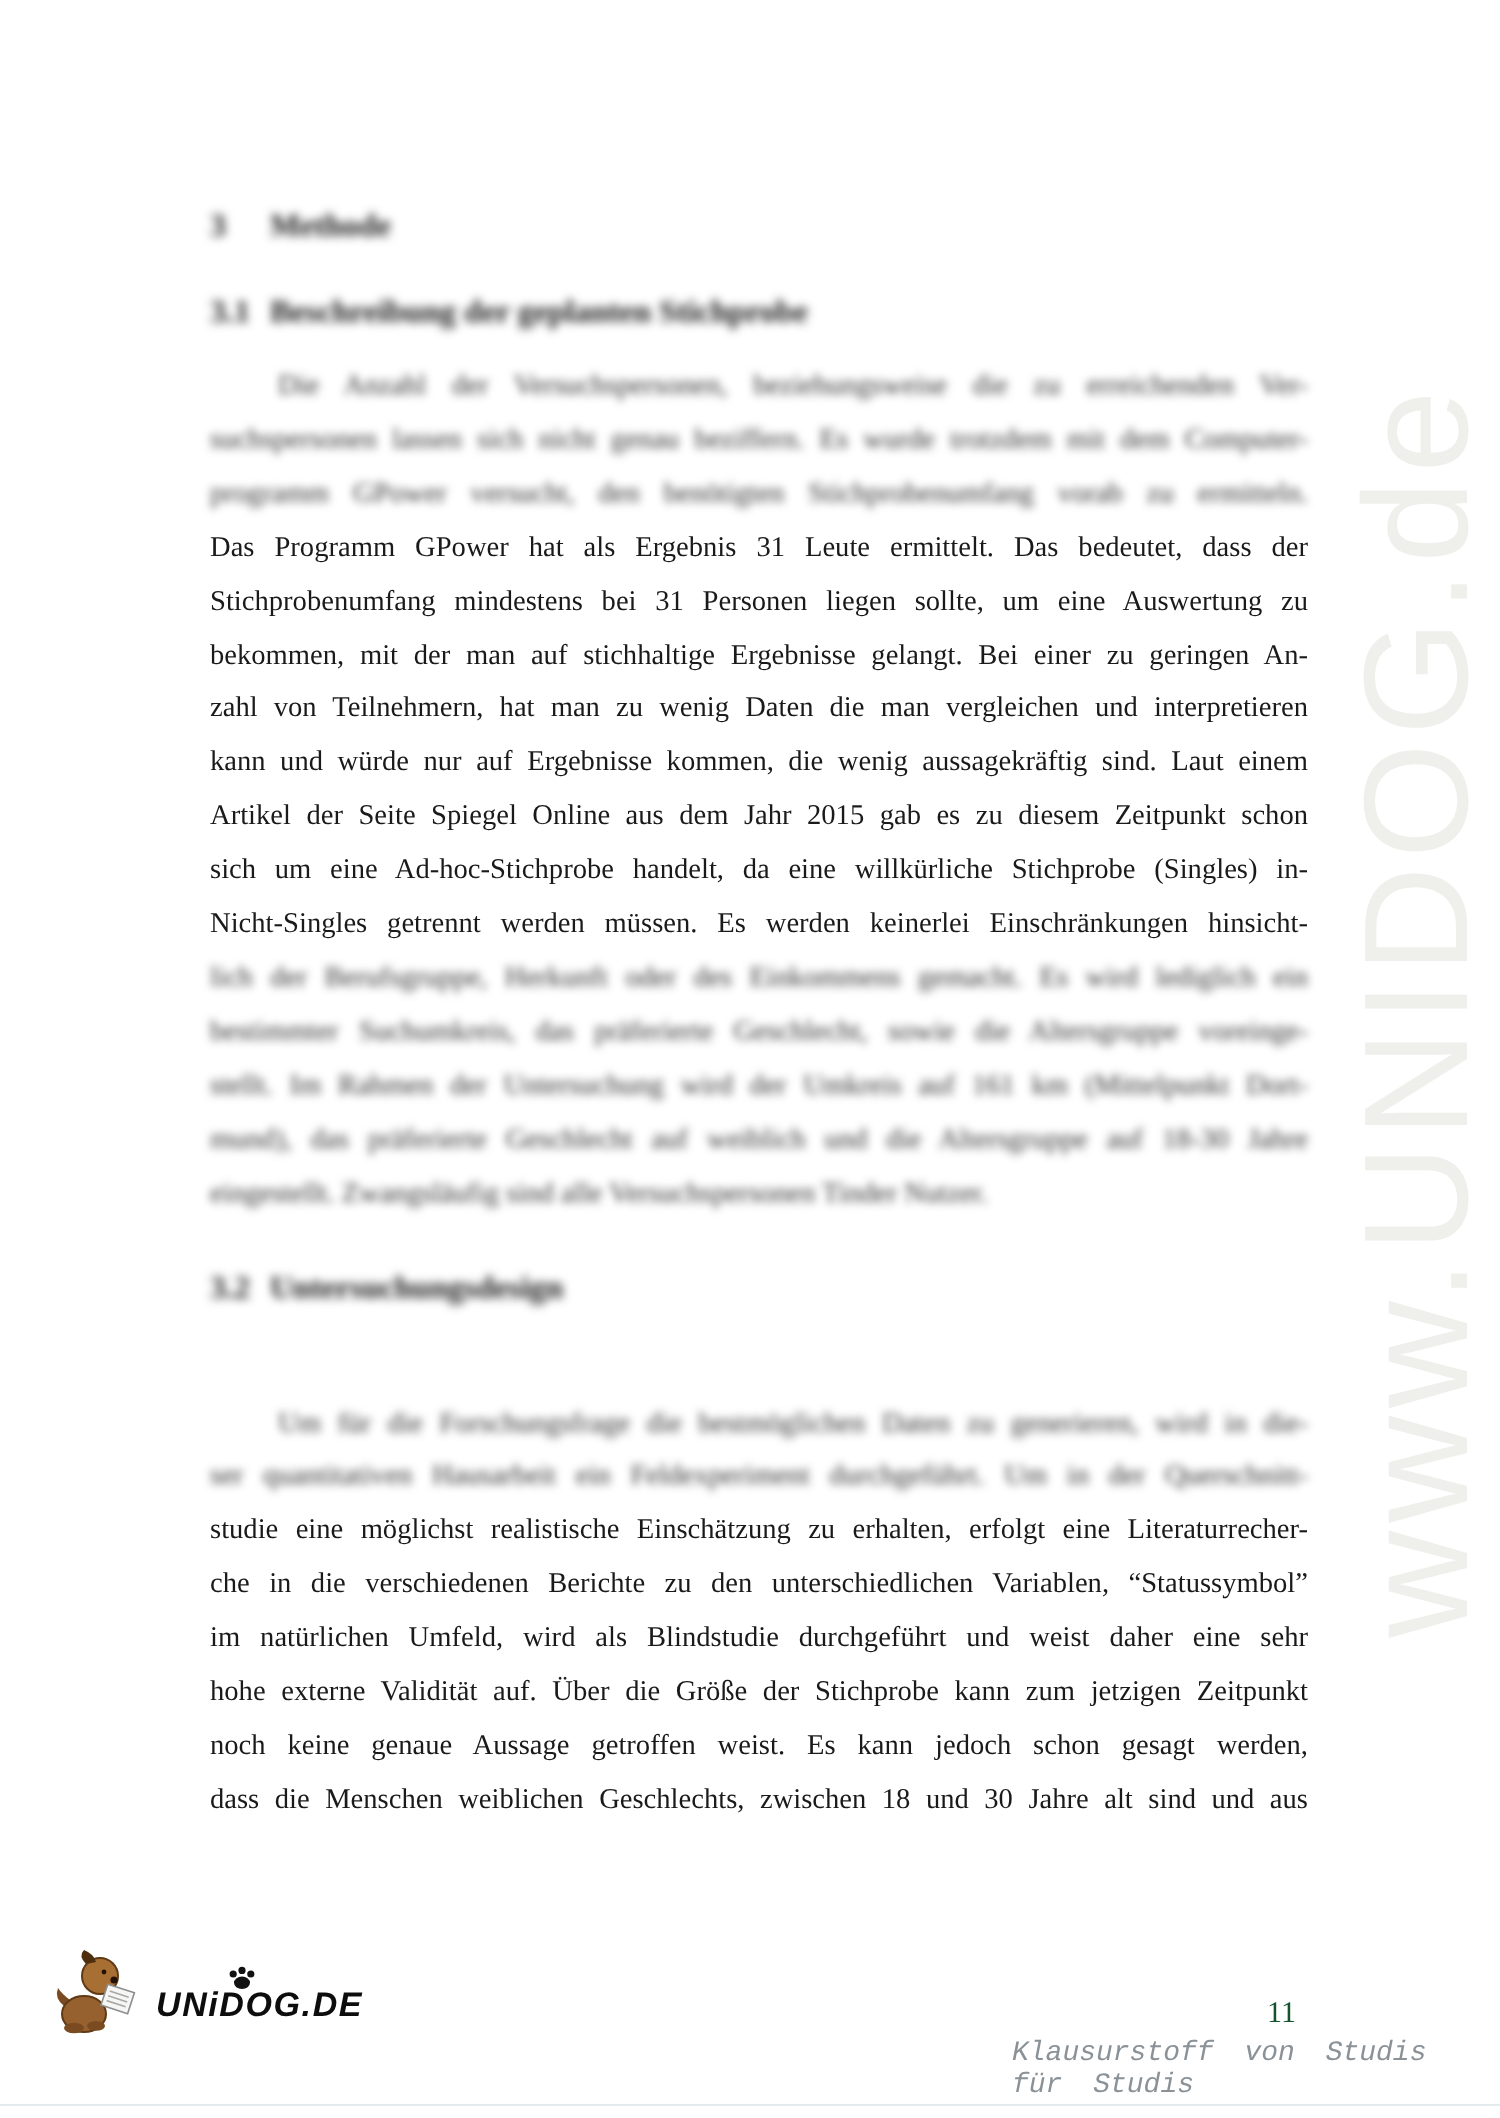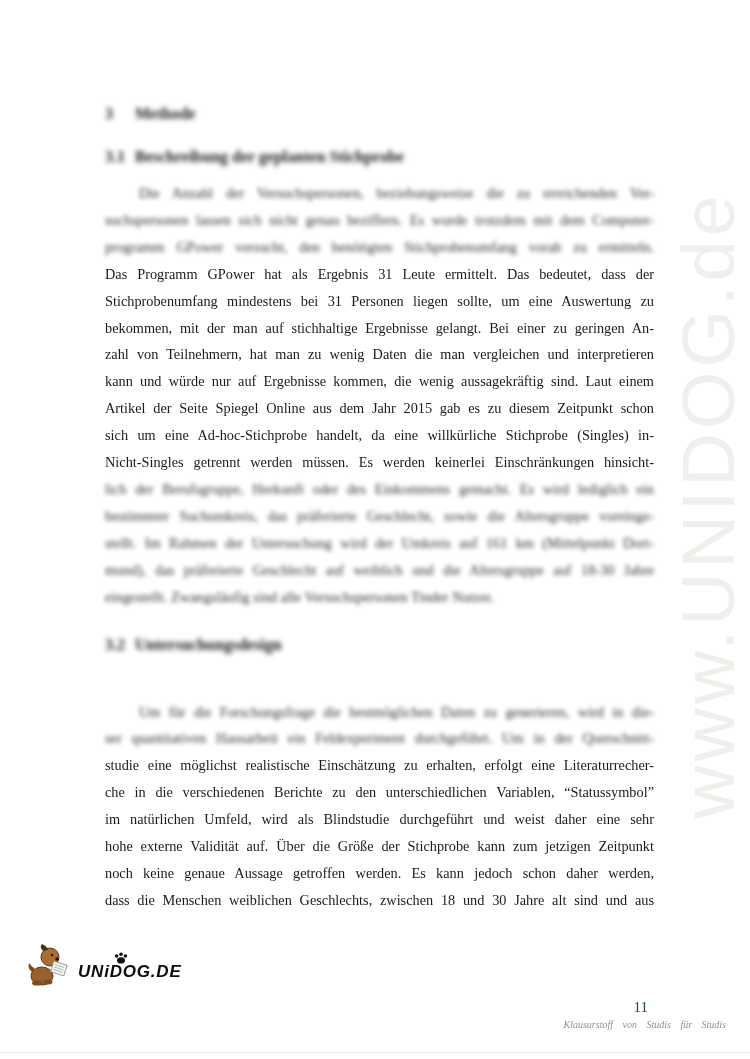--- a/index.html
+++ b/index.html
@@ -45,21 +45,21 @@
     line-height:26.9px;
     text-align:justify;
     text-align-last:justify;
     white-space:normal;
   }
   .line.indent { text-indent:34px; }
   .line.last { text-align-last:left; }
 
   .footer-logo {
     position:absolute;
-    left:26px; top:942px;
+    left:26px; top:973px;
     display:flex;
     align-items:flex-end;
     gap:6px;
   }
   .logo-text-wrap { position:relative; padding-bottom:6px; }
   .logo-text {
     font-family:"Liberation Sans", sans-serif;
     font-weight:bold;
     font-style:italic;
     font-size:17px;
@@ -77,24 +77,23 @@
     width:220px;
   }
   .page-number {
     text-align:right;
     padding-right:78px;
     font-size:15px;
     color:#14532d;
   }
   .tagline {
     margin-top:3px;
-    text-align:right;
-    font-family:Liberation Serif, serif;
+    font-family:Liberation Mono, monospace;
     font-style:italic;
-    font-size:10px;
+    font-size:14px;
     color:#8a9298;
     word-spacing:7px;
   }
   .bottom-line {
     position:absolute;
     left:0; right:0; bottom:6px;
     height:1px;
     background:#e4ebee;
   }
 </style>
@@ -136,21 +135,21 @@
     <span class="sec-num">3.2</span><span>Untersuchungsdesign</span>
   </div>
 
   <div class="para2">
     <div class="line indent blur">Um für die Forschungsfrage die bestmöglichen Daten zu generieren, wird in die-</div>
     <div class="line blur">ser quantitativen Hausarbeit ein Feldexperiment durchgeführt. Um in der Querschnitt-</div>
     <div class="line">studie eine möglichst realistische Einschätzung zu erhalten, erfolgt eine Literaturrecher-</div>
     <div class="line">che in die verschiedenen Berichte zu den unterschiedlichen Variablen, “Statussymbol”</div>
     <div class="line">im natürlichen Umfeld, wird als Blindstudie durchgeführt und weist daher eine sehr</div>
     <div class="line">hohe externe Validität auf. Über die Größe der Stichprobe kann zum jetzigen Zeitpunkt</div>
-    <div class="line">noch keine genaue Aussage getroffen werden. Es kann jedoch schon daher werden,</div>
+    <div class="line">noch keine genaue Aussage getroffen weist. Es kann jedoch schon gesagt werden,</div>
     <div class="line">dass die Menschen weiblichen Geschlechts, zwischen 18 und 30 Jahre alt sind und aus</div>
   </div>
 
 </div>
 
 <div class="footer-logo">
   <svg width="46" height="46" viewBox="0 0 46 46">
 
     <path d="M6 30 Q1 26 3 21 Q5 24 9 27 Z" fill="#7a4b20"></path>
 

